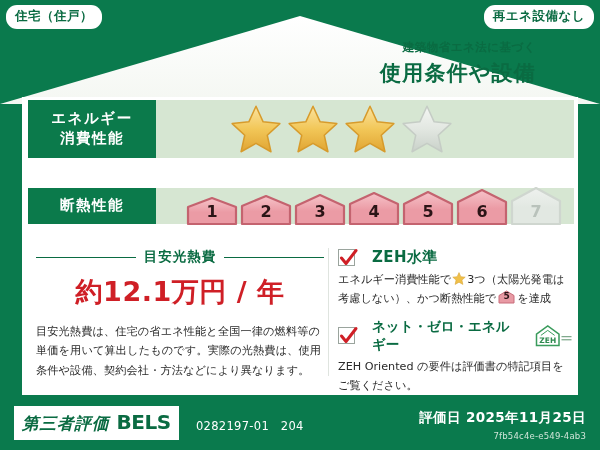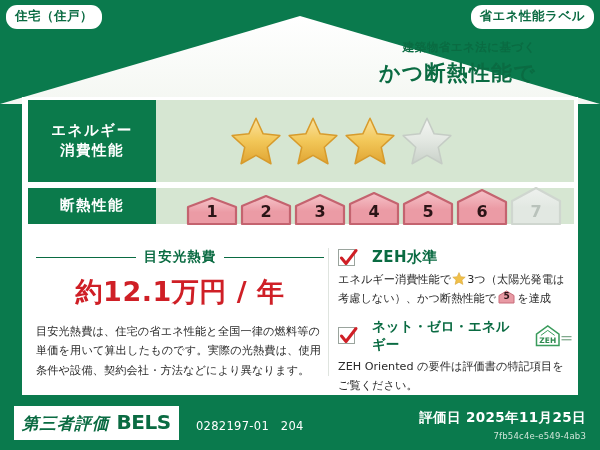--- a/index.html
+++ b/index.html
@@ -54,21 +54,21 @@
     left: 22px; top: 97px; width: 556px; height: 298px;
     background: #ffffff;
   }
 
   
   .perf-row {
     position: absolute; left: 6px; width: 546px;
     background: #d6e6d2;
     display: flex; align-items: center;
   }
-  .perf-row.energy { top: 3px; height: 82px; }
+  .perf-row.energy { top: 3px; height: 58px; }
   .perf-row.insul  { top: 91px; height: 36px; }
 
   .perf-label {
     width: 128px; height: 100%;
     background: #0b7a4b; color: #ffffff;
     display: flex; flex-direction: column;
     align-items: center; justify-content: center;
     font-size: 14.5px; font-weight: 700; letter-spacing: 1.5px;
     line-height: 1.35;
   }
@@ -158,25 +158,25 @@
   }
 </style>
 </head>
 <body>
 
 <div id="label-root">
 
   <div class="roof"></div>
   <div class="roof-inner">
     <div class="roof-sub">建築物省エネ法に基づく</div>
-    <div class="roof-title">かつ断熱性能で</div>
+    <div class="roof-title">使用条件や設備</div>
   </div>
 
   <div class="tag tag-left">住宅（住戸）</div>
-  <div class="tag tag-right">省エネ性能ラベル</div>
+  <div class="tag tag-right">再エネ設備なし</div>
 
   <div class="body-panel">
 
     <div class="perf-row energy">
       <div class="perf-label">
         <span>エネルギー</span>
         <span>消費性能</span>
       </div>
       <div class="perf-value">
         <div class="stars" id="stars">

